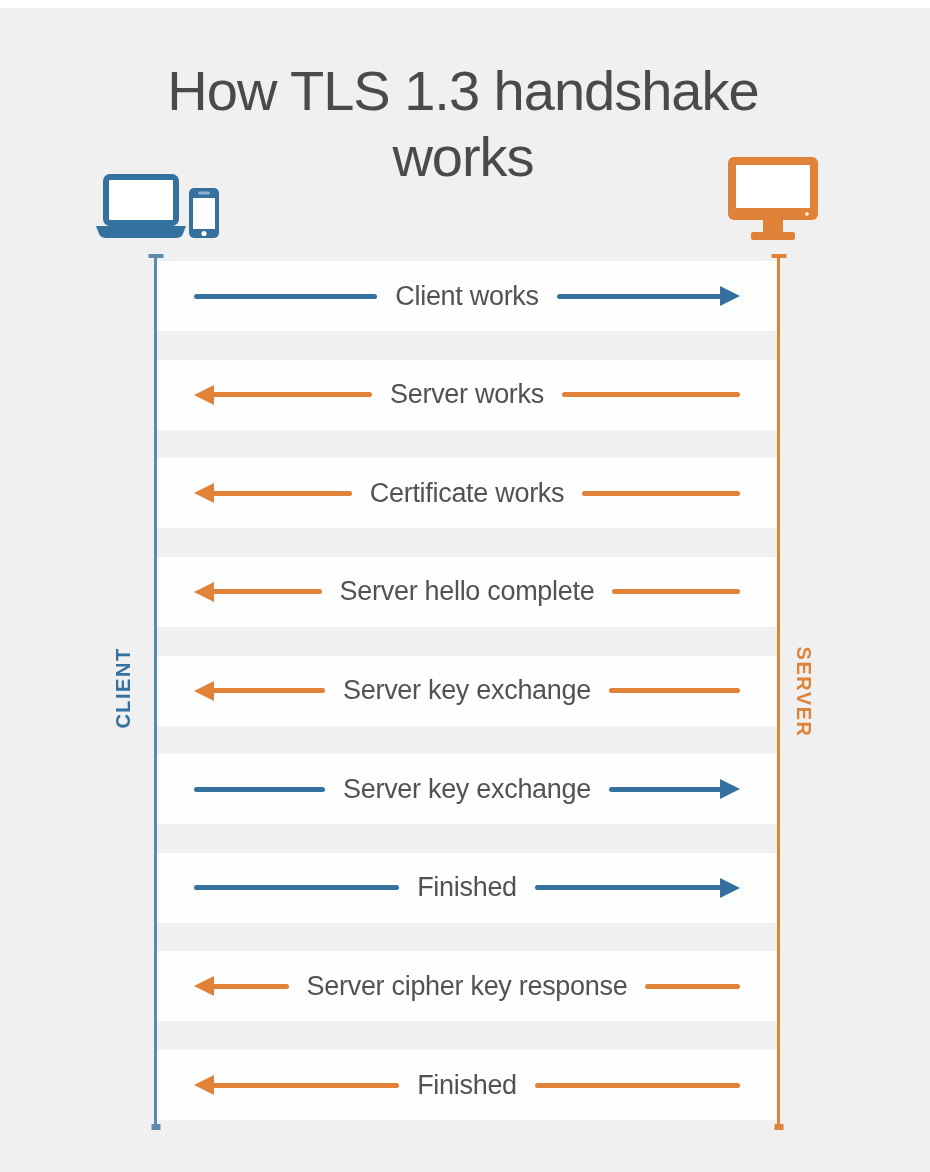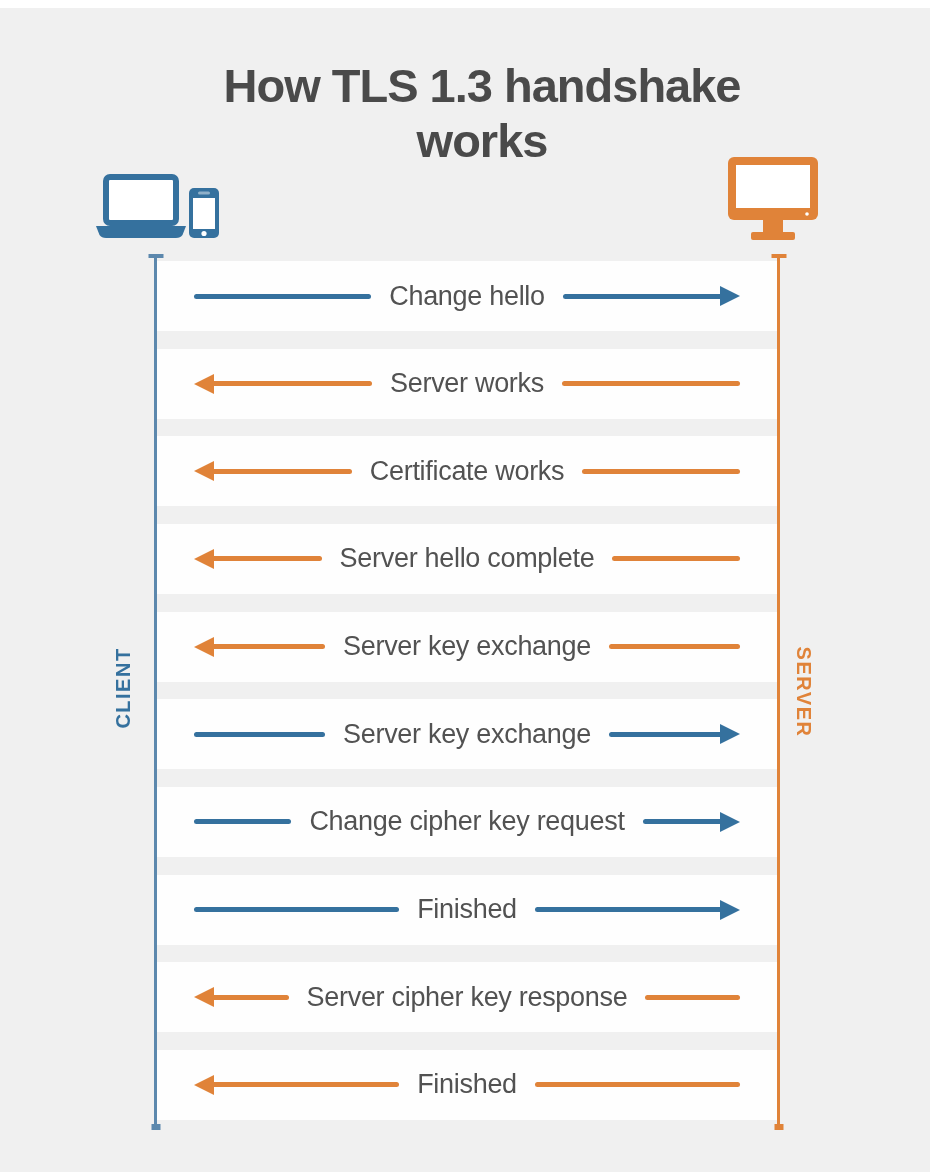--- a/index.html
+++ b/index.html
@@ -17,22 +17,22 @@
     background: var(--bg);
     font-family: "Liberation Sans", sans-serif;
     position: relative;
     overflow: hidden;
   }
   .top-strip {
     position:absolute; top:0; left:0; width:930px; height:8px;
     background:#FFFFFF;
   }
   .title {
-    position:absolute; top:58px; left:162px; width:640px;
-    font-size:47px; line-height:1.18; font-weight:700;
+    position:absolute; top:58px; left:143px; width:640px;
+    font-size:56px; line-height:1.18; font-weight:400;
     letter-spacing:-1px; text-align:center; color:var(--title-gray);
   }
   
   .client-icon { position:absolute; left:95px; top:174px; width:124px; height:64px; }
   .server-icon { position:absolute; left:727px; top:156px; width:92px; height:84px; }
   
   .diagram { position:absolute; left:155px; top:255px; width:624px; height:873px; }
   .lifeline { position:absolute; top:0; bottom:0; width:3px; }
   .lifeline.client { left:-1px; background:var(--blue-light); }
   .lifeline.server { right:-1px; background:var(--orange); }
@@ -127,21 +127,21 @@
 
   <div class="diagram">
     <div class="lifeline client"></div>
     <div class="lifeline server"></div>
     <div class="rows">
   <div class="row" data-dir="right">
     <div class="seg">
 
       <span class="line"></span>
     </div>
-    <span class="label">Change hello</span>
+    <span class="label">Client works</span>
     <div class="seg">
       <span class="line"></span>
       <span class="head head-right"></span>
     </div>
   </div>
 
   <div class="row" data-dir="left">
     <div class="seg">
       <span class="head head-left"></span>
       <span class="line"></span>
@@ -194,31 +194,20 @@
 
       <span class="line"></span>
     </div>
     <span class="label">Server key exchange</span>
     <div class="seg">
       <span class="line"></span>
       <span class="head head-right"></span>
     </div>
   </div>
 
-  <div class="row" data-dir="right">
-    <div class="seg">
-
-      <span class="line"></span>
-    </div>
-    <span class="label">Change cipher key request</span>
-    <div class="seg">
-      <span class="line"></span>
-      <span class="head head-right"></span>
-    </div>
-  </div>
 
   <div class="row" data-dir="right">
     <div class="seg">
 
       <span class="line"></span>
     </div>
     <span class="label">Finished</span>
     <div class="seg">
       <span class="line"></span>
       <span class="head head-right"></span>

